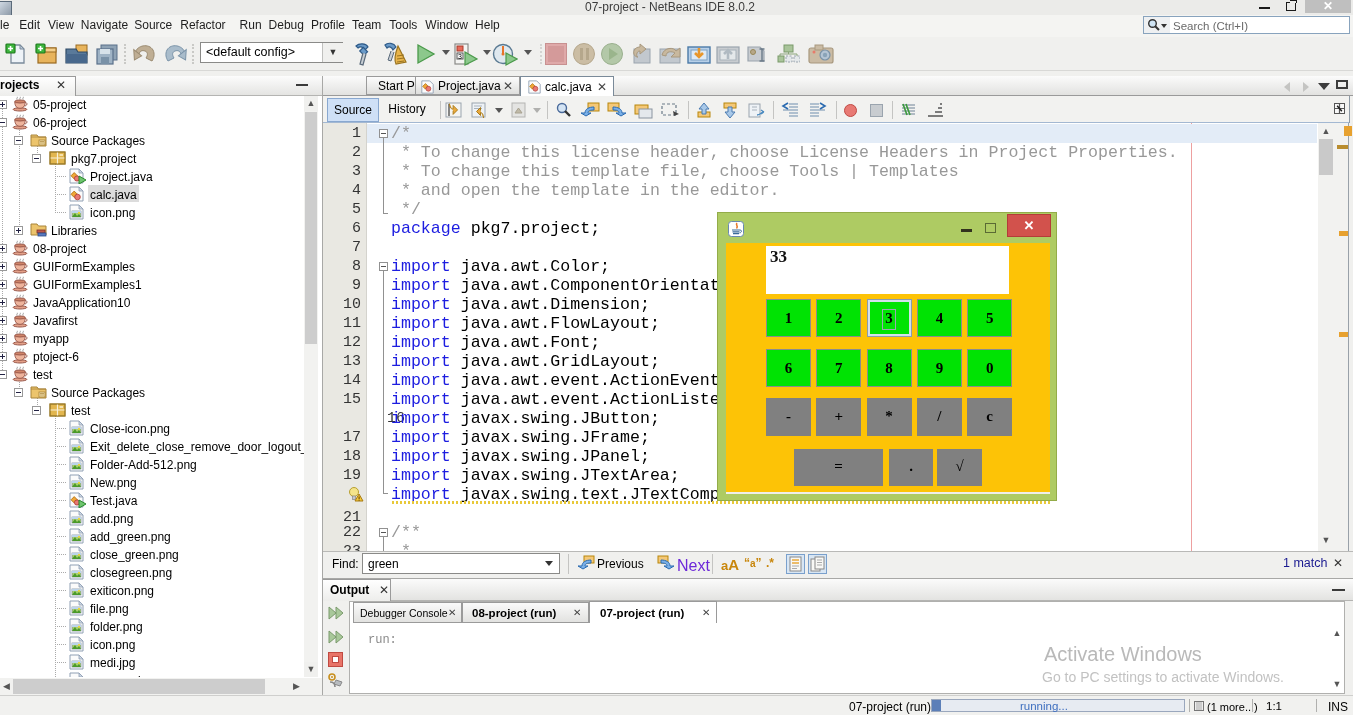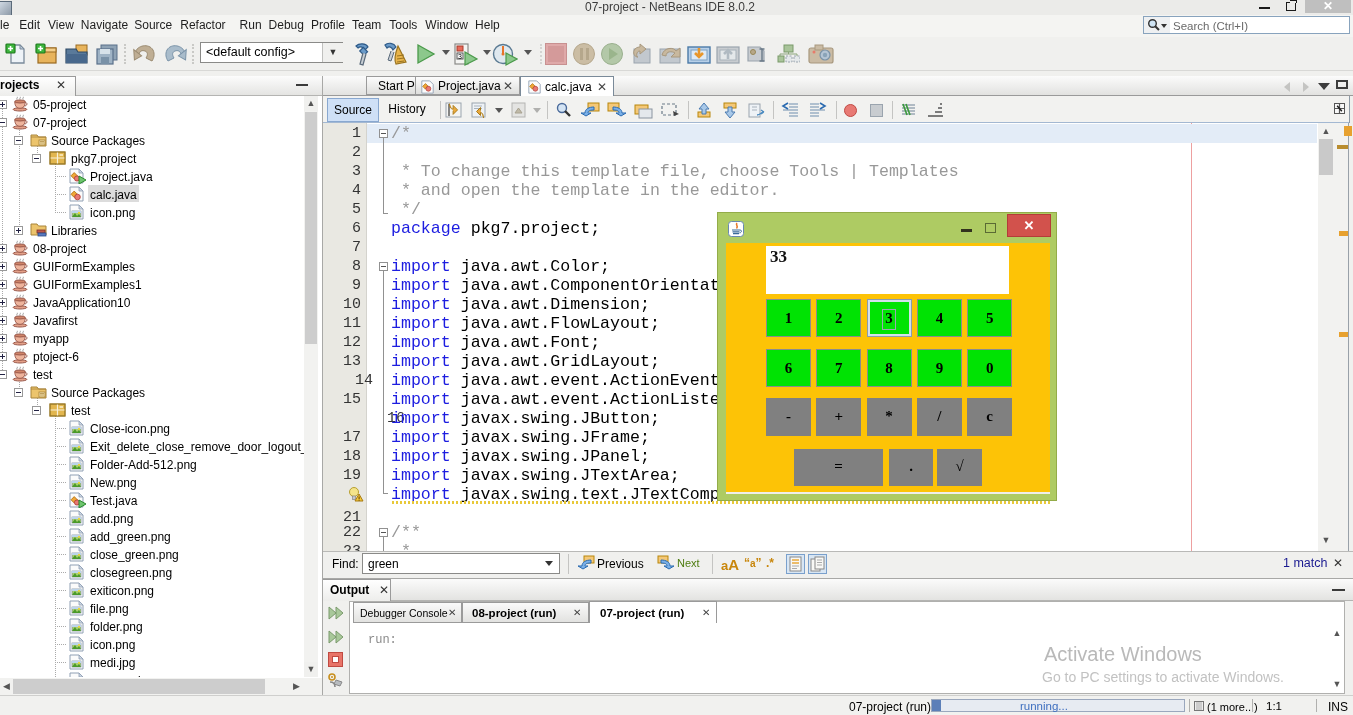--- a/index.html
+++ b/index.html
@@ -223,21 +223,21 @@
         </svg>
 <div class="abs" style="left:33px;top:98px;font-size:12px;color:#000;white-space:nowrap;">05-project</div>
 <div class="handle" style="left:-2px;top:118px;"></div>
 <svg class="abs" style="left:11px;top:114px;" width="18" height="16" viewBox="0 0 18 16">
           <path d="M6 3.5 C5.2 2.4 6.8 2 6.3 0.8 M9 3.5 C8.2 2.4 9.8 2 9.3 0.8 M12 3.5 C11.2 2.4 12.8 2 12.3 0.8" stroke="#9a9a9a" stroke-width="1" fill="none"></path>
           <ellipse cx="9" cy="13.4" rx="6.8" ry="1.6" fill="#e4a088" stroke="#99584a" stroke-width="1"></ellipse>
           <path d="M3.8 5.5 C3.8 10.5 6 12.3 9 12.3 C12 12.3 14.2 10.5 14.2 5.5 Z" fill="#eeb49c" stroke="#99584a" stroke-width="1"></path>
           <path d="M14.2 6.5 C16.6 6.5 16.6 9.5 13.8 10" fill="none" stroke="#99584a" stroke-width="1"></path>
           <ellipse cx="9" cy="5.5" rx="5.2" ry="1.5" fill="#d08468" stroke="#99584a" stroke-width="1"></ellipse>
         </svg>
-<div class="abs" style="left:33px;top:116px;font-size:12px;color:#000;white-space:nowrap;">07-project</div>
+<div class="abs" style="left:33px;top:116px;font-size:12px;color:#000;white-space:nowrap;">06-project</div>
 <div class="handle" style="left:14px;top:136px;"></div>
 <svg class="abs" style="left:30px;top:132px;" width="17" height="16" viewBox="0 0 17 16">
           <path d="M1 3 h6 l1.5 2 H16 v9 H1z" fill="#ecc46c" stroke="#a8843a" stroke-width="1"></path>
           <path d="M1 5 h15" stroke="#a8843a" stroke-width="0.8" fill="none"></path>
           <rect x="9" y="8" width="6" height="5" fill="#f6e2ae" stroke="#a8843a" stroke-width="0.8"></rect>
           <path d="M10 9.5h4M10 11h4" stroke="#a8843a" stroke-width="0.7"></path>
         </svg>
 <div class="abs" style="left:51px;top:134px;font-size:12px;color:#000;white-space:nowrap;">Source Packages</div>
 <div class="handle" style="left:32px;top:154px;"></div>
 <svg class="abs" style="left:49px;top:150px;" width="17" height="16" viewBox="0 0 17 16">
@@ -639,21 +639,21 @@
 <div class="lnum" style="left:0px;top:59px;width:38px;">4</div>
 <div class="lnum" style="left:0px;top:78px;width:38px;">5</div>
 <div class="lnum" style="left:0px;top:97px;width:38px;">6</div>
 <div class="lnum" style="left:0px;top:116px;width:38px;">7</div>
 <div class="lnum" style="left:0px;top:135px;width:38px;">8</div>
 <div class="lnum" style="left:0px;top:154px;width:38px;">9</div>
 <div class="lnum" style="left:0px;top:173px;width:38px;">10</div>
 <div class="lnum" style="left:0px;top:192px;width:38px;">11</div>
 <div class="lnum" style="left:0px;top:211px;width:38px;">12</div>
 <div class="lnum" style="left:0px;top:230px;width:38px;">13</div>
-<div class="lnum" style="left:0px;top:249px;width:38px;margin-left:12px;">14</div>
+<div class="lnum" style="left:0px;top:249px;width:38px;">14</div>
 <div class="lnum" style="left:0px;top:268px;width:38px;">15</div>
 <div class="lnum" style="left:0px;top:287px;width:38px;padding-left:44px;">16</div>
 <div class="lnum" style="left:0px;top:306px;width:38px;">17</div>
 <div class="lnum" style="left:0px;top:325px;width:38px;">18</div>
 <div class="lnum" style="left:0px;top:344px;width:38px;">19</div>
 <svg class="abs" style="left:24px;top:363px;" width="17" height="17" viewBox="0 0 17 17">
         <circle cx="7" cy="6" r="4.5" fill="#f4e48a" stroke="#b8a030" stroke-width="1"></circle>
         <rect x="5.5" y="10" width="3" height="3.5" fill="#c8c8c8" stroke="#888" stroke-width="0.7"></rect>
         <path d="M12 8 L16 15 L8 15z" fill="#f4c838" stroke="#a87a10" stroke-width="1"></path>
         <rect x="11.6" y="10.5" width="1" height="2.5" fill="#5a3a00"></rect>
@@ -664,20 +664,21 @@
 <div class="lnum" style="left:0px;top:420px;width:38px;">23</div>
   <div class="fold" style="left:56px;top:6px;"></div>
 <div class="abs" style="left:60px;top:15px;width:1px;height:76px;background:#919191;"></div>
 <div class="abs" style="left:60px;top:90px;width:5px;height:1px;background:#919191;"></div>
 <div class="fold" style="left:56px;top:139px;"></div>
 <div class="abs" style="left:60px;top:148px;width:1px;height:223px;background:#919191;"></div>
 <div class="abs" style="left:60px;top:370px;width:5px;height:1px;background:#919191;"></div>
 <div class="fold" style="left:56px;top:405px;"></div>
 <div class="abs" style="left:60px;top:414px;width:1px;height:14px;background:#919191;"></div>
   <div class="codeline" style="left:68px;top:1px;"><span class="cm">/*</span></div>
+<div class="codeline" style="left:68px;top:20px;"><span class="cm"> * To change this license header, choose License Headers in Project Properties.</span></div>
 <div class="codeline" style="left:68px;top:39px;"><span class="cm"> * To change this template file, choose Tools | Templates</span></div>
 <div class="codeline" style="left:68px;top:58px;"><span class="cm"> * and open the template in the editor.</span></div>
 <div class="codeline" style="left:68px;top:77px;"><span class="cm"> */</span></div>
 <div class="codeline" style="left:68px;top:96px;"><span class="kw">package</span> pkg7.project;</div>
 <div class="codeline" style="left:68px;top:134px;"><span class="kw">import</span> java.awt.Color;</div>
 <div class="codeline" style="left:68px;top:153px;"><span class="kw">import</span> java.awt.ComponentOrientation;</div>
 <div class="codeline" style="left:68px;top:172px;"><span class="kw">import</span> java.awt.Dimension;</div>
 <div class="codeline" style="left:68px;top:191px;"><span class="kw">import</span> java.awt.FlowLayout;</div>
 <div class="codeline" style="left:68px;top:210px;"><span class="kw">import</span> java.awt.Font;</div>
 <div class="codeline" style="left:68px;top:229px;"><span class="kw">import</span> java.awt.GridLayout;</div>
@@ -786,21 +787,21 @@
 <div class="abs" style="left:568px;top:554px;width:1px;height:20px;background:#c4c4c2;"></div>
 <svg class="abs" style="left:577px;top:555px;" width="18" height="17" viewBox="0 0 18 17">
       <rect x="7" y="1" width="10" height="7" fill="#f4c878" stroke="#b8860b" stroke-width="1"></rect>
       <path d="M13 10 C7 10 7 12 7 13 L10 13 L5 16 L0 13 L4 13 C4 9 8 7 13 7z" fill="#7ab0e8" stroke="#2a6ab0" stroke-width="1" transform="translate(1,-2)"></path>
     </svg>
 <div class="abs" style="left:597px;top:557px;font-size:12px;color:#000;">Previous</div>
 <svg class="abs" style="left:657px;top:555px;" width="18" height="17" viewBox="0 0 18 17">
       <rect x="1" y="1" width="10" height="7" fill="#f4c878" stroke="#b8860b" stroke-width="1"></rect>
       <path d="M5 10 C11 10 11 12 11 13 L8 13 L13 16 L18 13 L14 13 C14 9 10 7 5 7z" fill="#7ab0e8" stroke="#2a6ab0" stroke-width="1" transform="translate(-1,-2)"></path>
     </svg>
-<div class="abs" style="left:677px;top:557px;font-size:11px;color:#4d7c0f;">Next</div>
+<div class="abs" style="left:677px;top:557px;font-size:16px;color:#6d28d9;">Next</div>
 <div class="abs" style="left:712px;top:554px;width:1px;height:20px;background:#c4c4c2;"></div>
 <div class="abs" style="left:721px;top:556px;font-size:13px;color:#c8860b;font-weight:bold;">a<span style="font-size:15px;">A</span></div>
 <div class="abs" style="left:744px;top:556px;font-size:12px;color:#c8860b;font-weight:bold;">“<span style="font-size:10px;">a</span>”</div>
 <div class="abs" style="left:766px;top:556px;font-size:12px;color:#c8860b;font-weight:bold;">.<span style="color:#c8860b;">*</span></div>
 <svg class="abs" style="left:786px;top:554px;" width="19" height="20" viewBox="0 0 19 20">
       <rect x="0.5" y="0.5" width="18" height="19" fill="#d8e6f4" stroke="#7aa0cc" stroke-width="1"></rect>
       <rect x="4" y="3" width="11" height="14" fill="#f8f8f6" stroke="#888" stroke-width="1"></rect>
       <path d="M6 6 h7 M6 9 h7" stroke="#e8a83c" stroke-width="1.6"></path>
       <path d="M6 12 h7 M6 14.5 h5" stroke="#aaa" stroke-width="1"></path>
     </svg>

